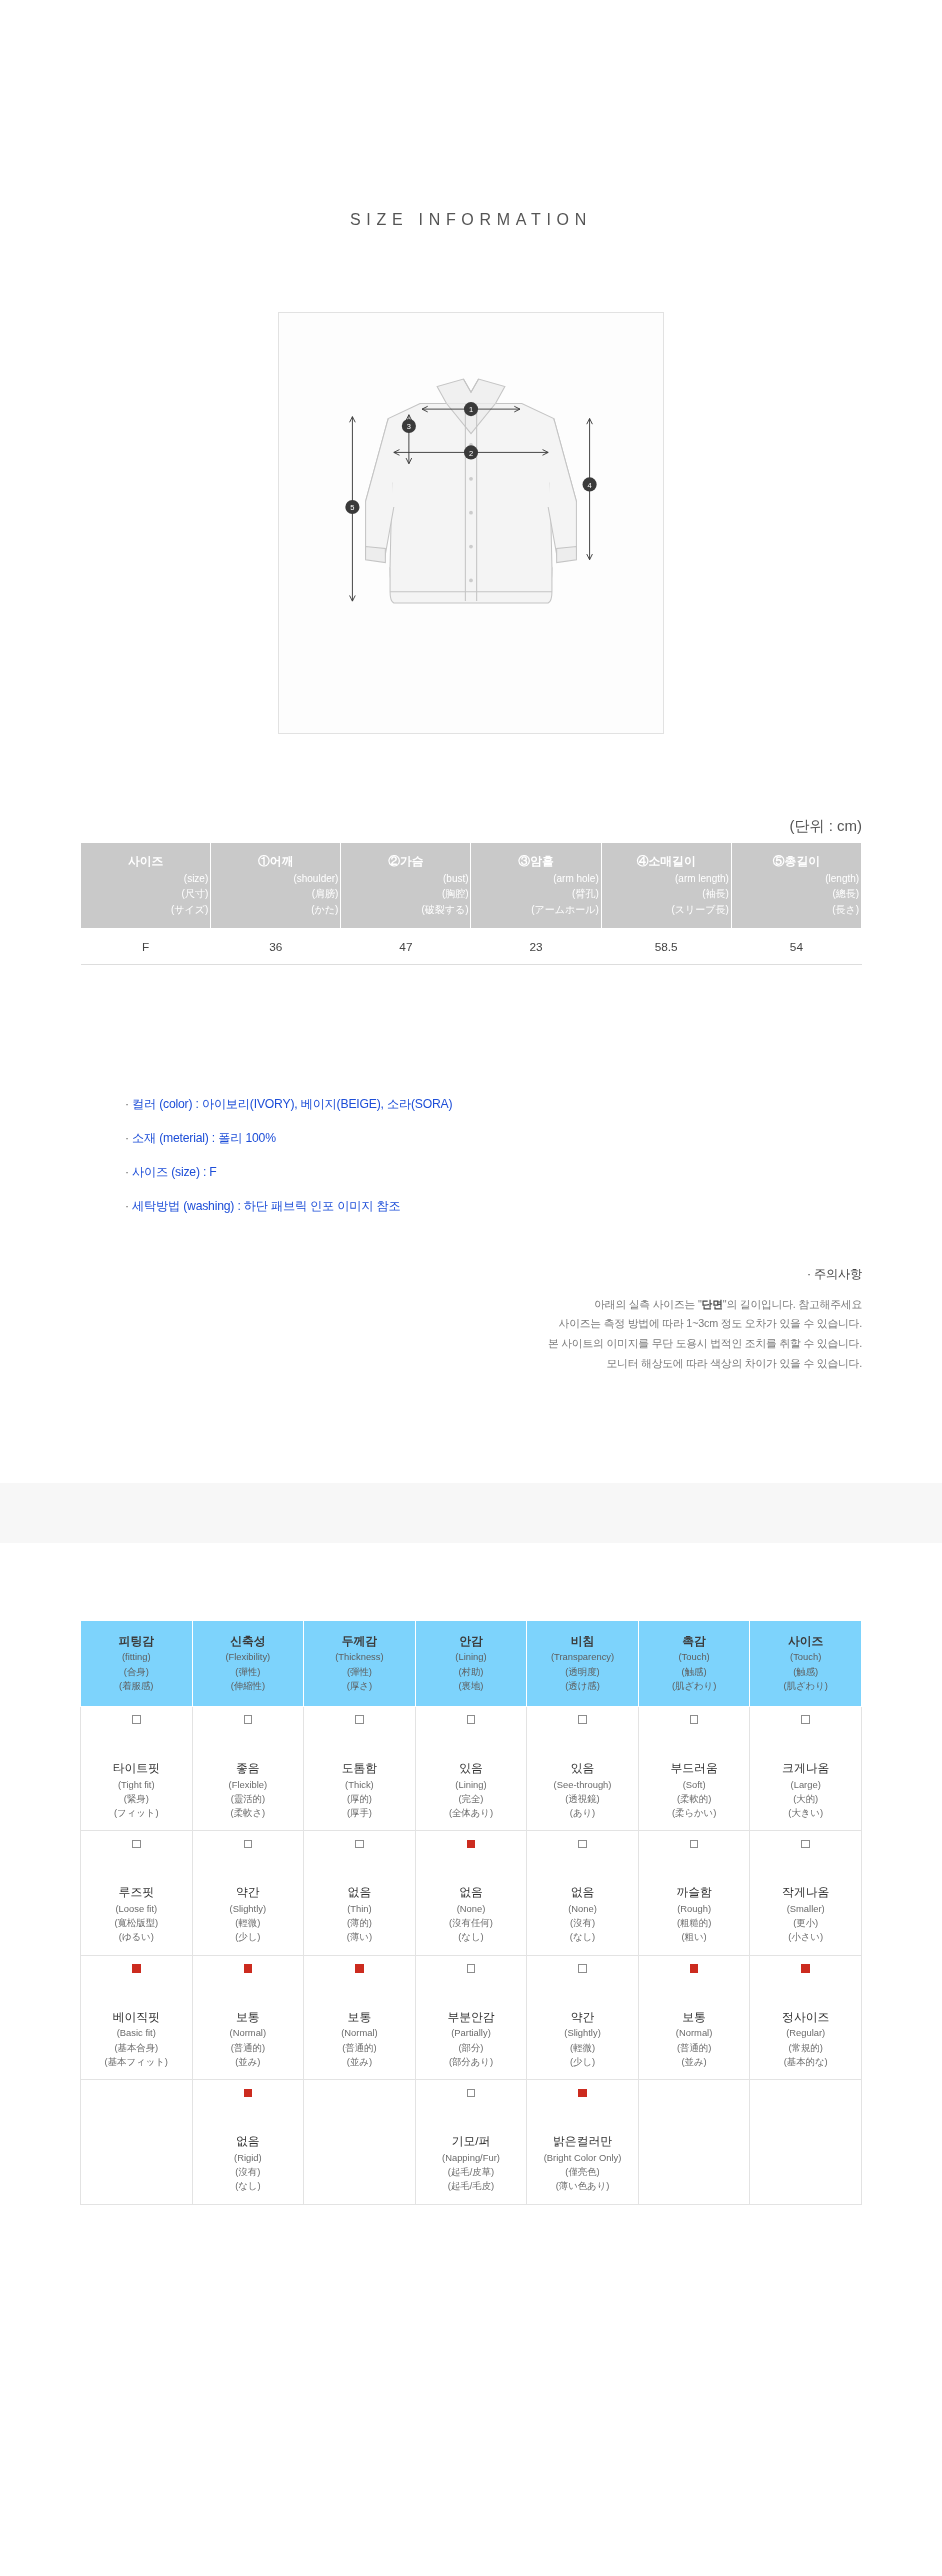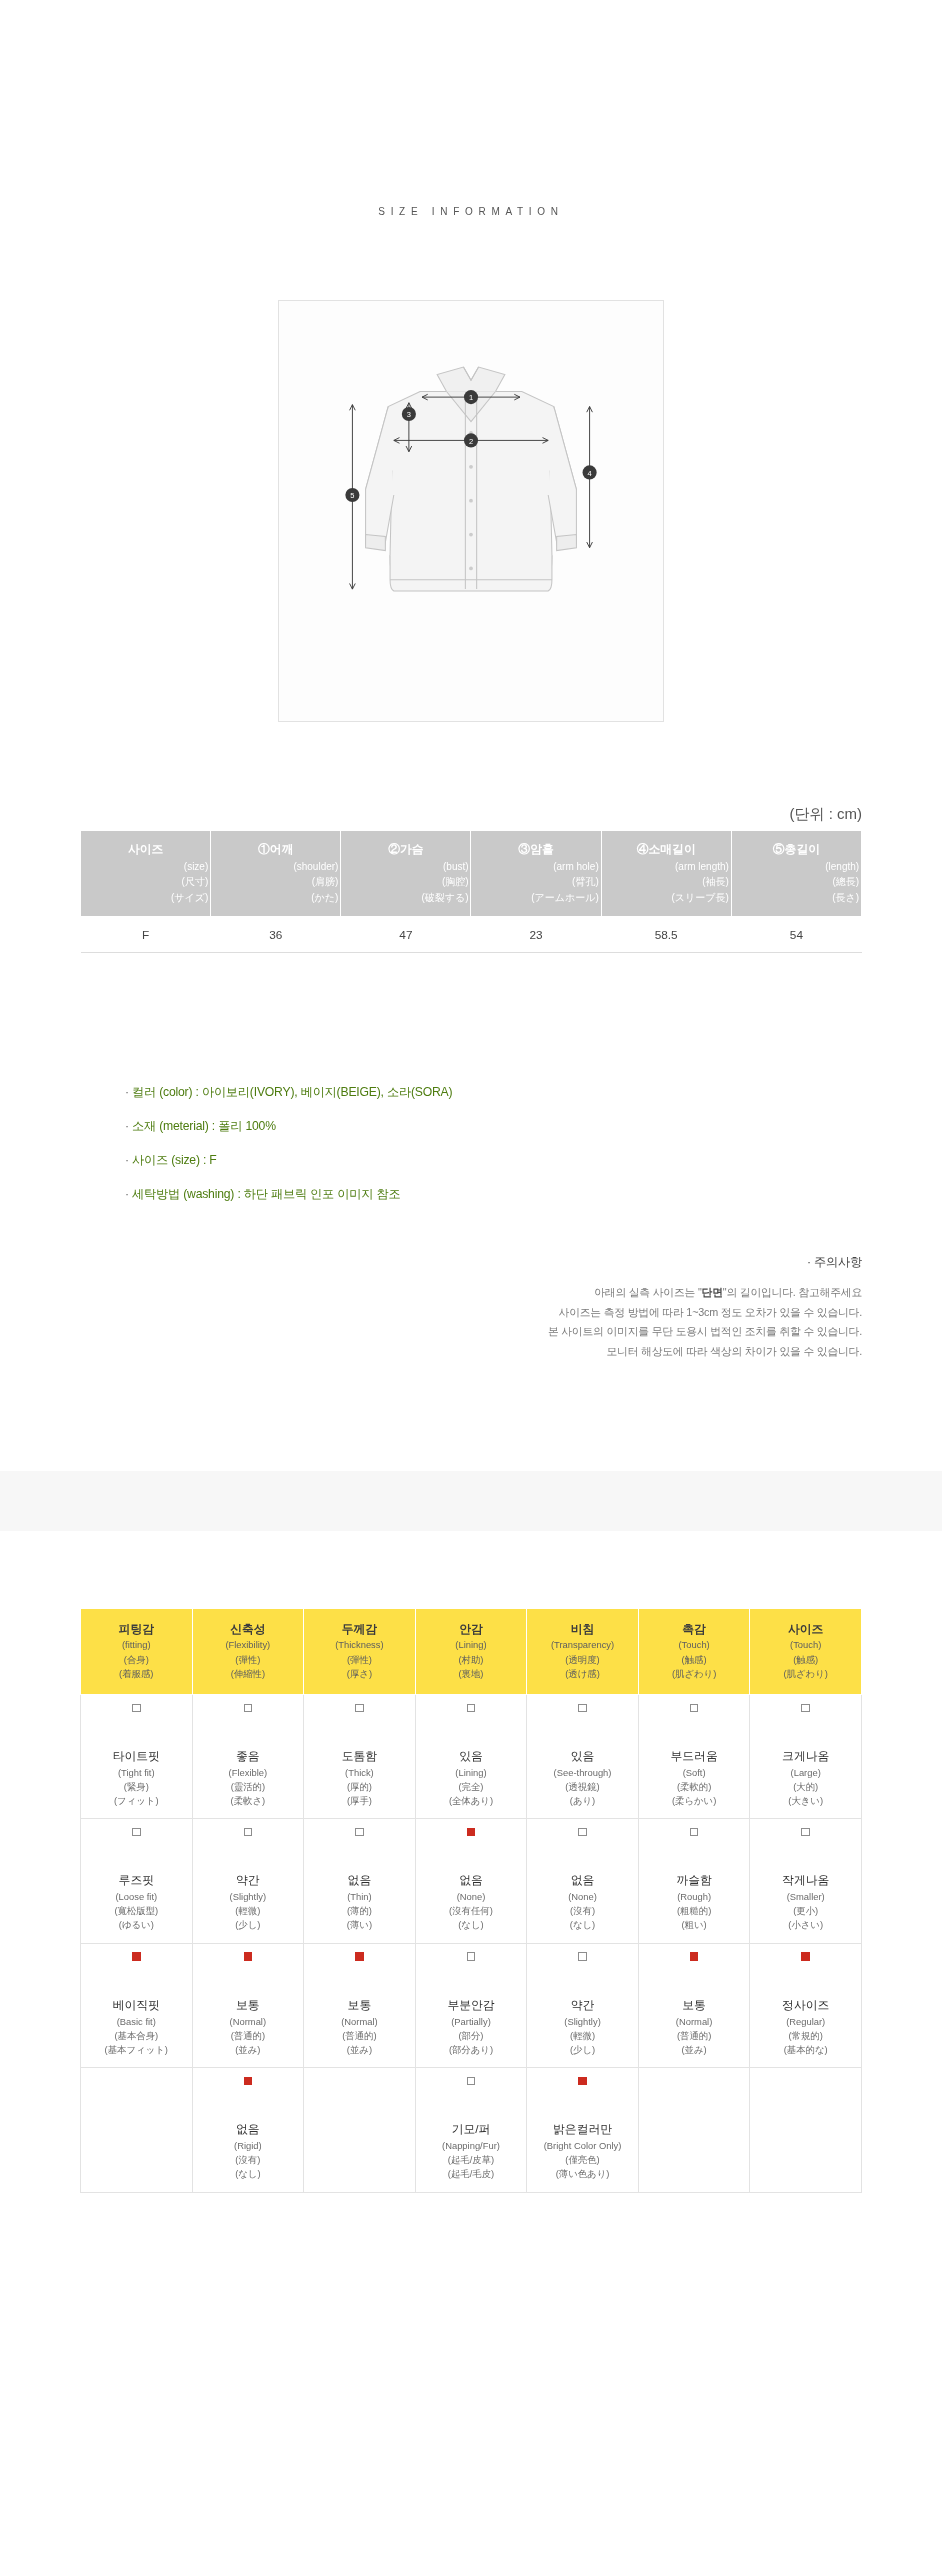--- a/index.html
+++ b/index.html
@@ -14,21 +14,21 @@
   .page {
     width: 942px;
     min-height: 2576px;
     position: relative;
     background: #ffffff;
   }
 
   
   .section-title {
     text-align: center;
-    font-size: 10px;
+    font-size: 16px;
     letter-spacing: 5.7px;
     color: #555555;
     font-weight: normal;
   }
   #size-info-title { padding-top: 198px; }
   #detail-info-title { padding-top: 55px; }
 
   
   .diagram-wrap {
     width: 386px;
@@ -84,21 +84,21 @@
 
   
   .info-list {
     width: 782px;
     margin: 122px auto 0 auto;
     padding-left: 45px;
   }
   .info-list li {
     list-style: none;
     font-size: 12.2px;
-    color: #4d7c0f;
+    color: #1d4ed8;
     padding: 8.5px 0;
     letter-spacing: -0.2px;
   }
   .info-list li:before {
     content: "· ";
     color: #666;
   }
   .notice-block {
     width: 782px;
     margin: 43px auto 0 auto;
@@ -136,21 +136,21 @@
     width: 782px;
     margin: 77px auto 0 auto;
     padding-bottom: 113px;
   }
   table.detail-table {
     width: 100%;
     border-collapse: collapse;
     table-layout: fixed;
   }
   table.detail-table th {
-    background: #fde047;
+    background: #7dd3fc;
     color: #3c3c3c;
     font-weight: bold;
     font-size: 11.8px;
     padding: 10.4px 1.9px 12.2px 1.9px;
     border: 0.9px solid #ffffff;
     line-height: 1.55;
   }
   table.detail-table th .sub {
     display: block;
     font-weight: normal;

